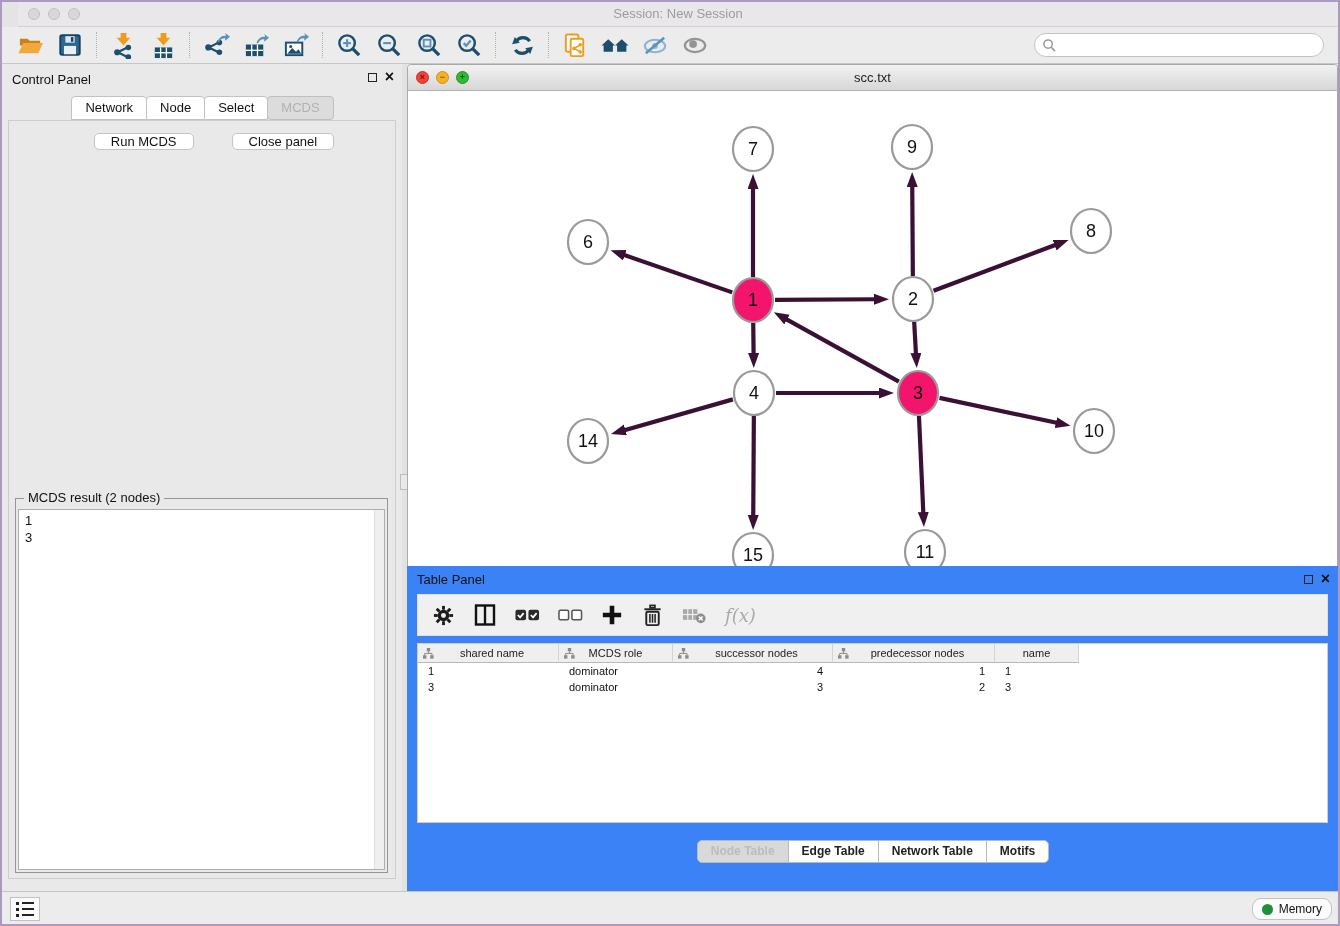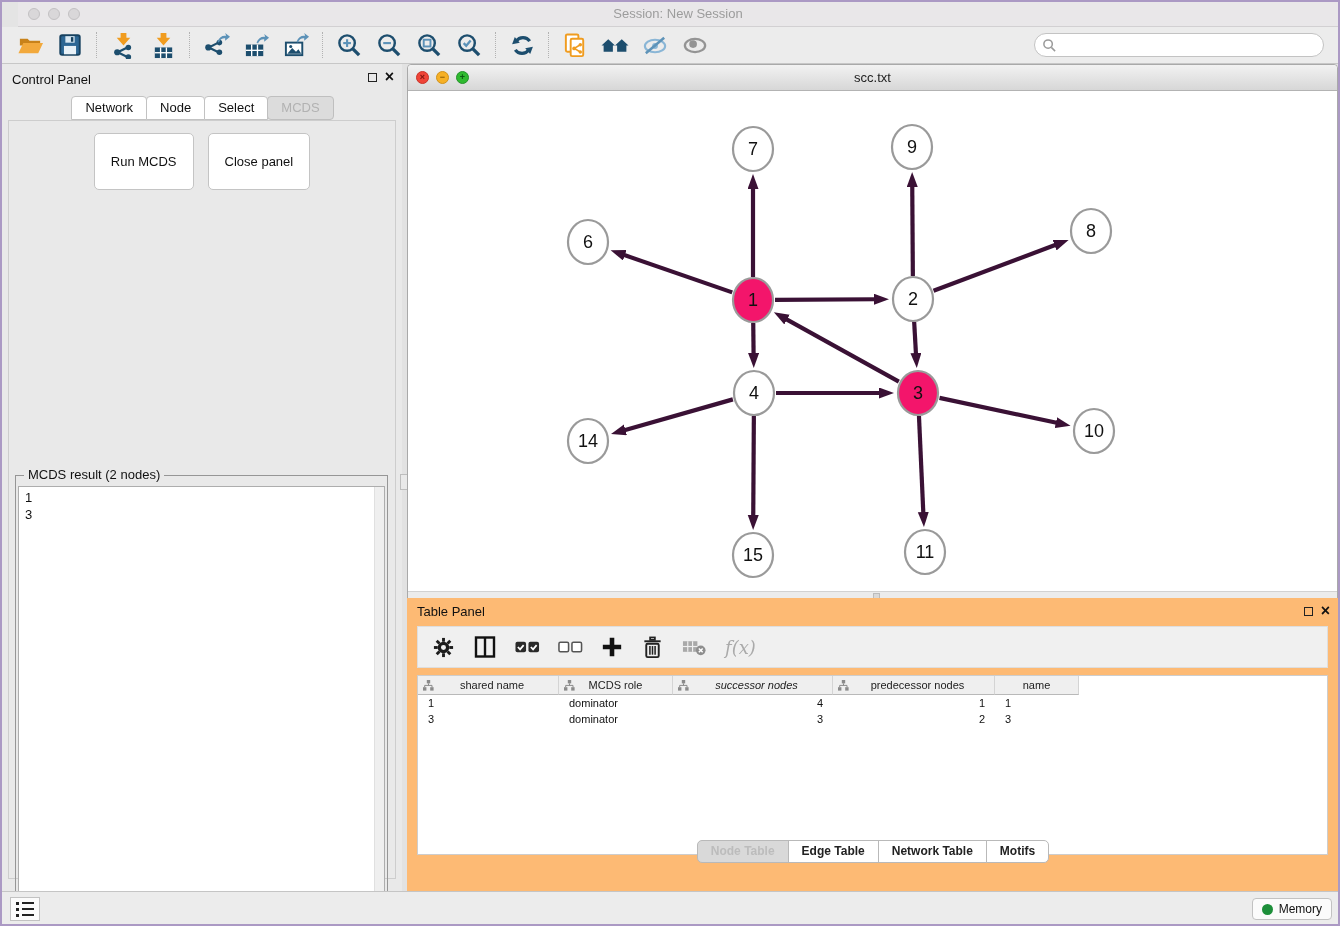--- a/index.html
+++ b/index.html
@@ -32,43 +32,43 @@
   .cp-tabs{position:absolute;top:32px;left:0;width:100%;display:flex;justify-content:center;z-index:2;}
   .cp-tab{padding:3px 13px 4px;background:#fff;border:1px solid #c2c2c2;font-size:13px;color:#111;border-radius:4px 4px 0 0;margin-right:-1px;}
   .cp-tab.active{background:#dcdcdc;color:#b2b2b2;border-color:#bfbfbf;border-radius:4px;}
   .cp-content{position:absolute;left:6px;right:6px;top:56px;bottom:12px;background:#e9e9e9;border:1px solid #cdcdcd;}
   .opt-label{text-align:center;margin-top:20px;font-size:13px;color:#111;}
   .dropdown{margin:12px auto 0;width:310px;height:23px;background:#fff;border:1px solid #c4c4c4;border-radius:5px;display:flex;align-items:center;padding:0 6px 0 10px;font-size:13px;position:relative;}
   .dd-stepper{margin-left:auto;display:flex;flex-direction:column;gap:1px;align-items:center;}
   .dd-up{width:0;height:0;border-left:4px solid transparent;border-right:4px solid transparent;border-bottom:5px solid #555;}
   .dd-down{width:0;height:0;border-left:4px solid transparent;border-right:4px solid transparent;border-top:5px solid #555;}
   .btn-row{display:flex;justify-content:center;gap:14px;margin-top:12px;}
-  .btn{padding:20px 16px;background:#fff;border:1px solid #c4c4c4;border-radius:5px;font-size:13px;color:#111;}
-  .groupbox{position:absolute;left:6px;width:373px;top:354px;height:452px;border:1px solid #969696;}
+  .btn{padding:0 16px;background:#fff;border:1px solid #c4c4c4;border-radius:5px;font-size:13px;color:#111;margin-left:24px;}
+  .groupbox{position:absolute;left:6px;width:373px;top:377px;height:375px;border:1px solid #969696;}
   .groupbox-label{position:absolute;top:-9px;left:8px;background:#e9e9e9;padding:0 4px;font-size:13px;color:#111;}
   .result-area{position:absolute;left:2px;right:2px;top:10px;bottom:2px;background:#fff;border:1px solid #adadad;}
   .result-scroll{position:absolute;right:0;top:0;bottom:0;width:10px;background:#efefef;border-left:1px solid #e0e0e0;}
   .result-text{font-family:"Liberation Sans",sans-serif;font-size:13px;line-height:17px;padding:2px 6px;color:#111;white-space:pre;}
   
   #v-divider{position:absolute;left:400px;top:62px;bottom:33px;width:5px;background:#e2e2e2;}
   .v-handle{position:absolute;left:-2px;top:410px;width:9px;height:16px;background:#e9e9e9;border:1px solid #bdbdbd;}
   
   #network-window{position:absolute;left:405px;top:62px;width:931px;height:535px;background:#fff;border:1px solid #a9a9a9;border-radius:4px 4px 0 0;}
   .nw-titlebar{height:26px;background:linear-gradient(#f2f2f2,#d7d7d7);border-bottom:1px solid #b3b3b3;border-radius:4px 4px 0 0;position:relative;}
   .nw-traffic{position:absolute;left:8px;top:6px;display:flex;gap:7px;}
   .nwl{width:13px;height:13px;border-radius:50%;font-size:9px;font-weight:700;display:flex;align-items:center;justify-content:center;line-height:1;}
   .nwl.red{background:#ef4437;border:1px solid #ca3227;color:#7d120c;}
   .nwl.yellow{background:#f6b025;border:1px solid #d1921a;color:#8a5d07;}
   .nwl.green{background:#2fba2f;border:1px solid #25922b;color:#0c5b11;}
   .nw-title{text-align:center;line-height:25px;font-size:13px;color:#222;}
   .nw-canvas{position:relative;width:100%;height:500px;background:#fff;overflow:hidden;}
   .nw-bottom{height:8px;background:#ececec;border-top:1px solid #d2d2d2;position:relative;}
   .nw-handle{position:absolute;left:50%;top:1px;width:7px;height:6px;background:#d9d9d9;border:1px solid #bcbcbc;}
   
-  #table-panel{position:absolute;left:405px;top:596px;width:931px;bottom:33px;background:#fdba74;}
+  #table-panel{position:absolute;left:405px;top:564px;width:931px;bottom:33px;background:#3b82f6;}
   .tp-head{position:relative;height:24px;}
   .tp-head-label{position:absolute;left:10px;top:6px;font-size:13px;color:#111;}
   .tp-toolbar{margin:4px 10px 0;height:42px;background:#f0f0f0;border:1px solid #dedede;display:flex;align-items:center;gap:18px;padding:0 14px;}
   .tico{display:flex;align-items:center;justify-content:center;}
   .fx-label{font-family:"DejaVu Serif",serif;font-style:italic;color:#aaa;font-size:18px;}
   .tp-table{margin:7px 10px 0;background:#fff;border:1px solid #cdcdcd;height:180px;position:relative;overflow:hidden;}
   .t-header{display:flex;height:19px;}
   .th{background:#efefef;border-right:1px solid #d4d4d4;border-bottom:1px solid #b9b9b9;font-size:11px;color:#222;display:flex;align-items:center;justify-content:center;position:relative;flex:none;}
   .th .tree-ic{position:absolute;left:5px;top:4px;}
   .th.fill{background:transparent;border:none;flex:1;}
@@ -80,21 +80,21 @@
   .bt-tab:first-child{border-radius:5px 0 0 5px;}
   .bt-tab:last-child{border-radius:0 5px 5px 0;}
   .bt-tab.active{background:#d9d9d9;color:#bcbcbc;}
   
   .statusbar{position:absolute;left:0;right:0;bottom:0;height:33px;background:#ececec;border-top:1px solid #c5c5c5;}
   .list-btn{position:absolute;left:8px;top:5px;width:30px;height:24px;background:#fbfbfb;border:1px solid #c2c2c2;display:flex;align-items:center;justify-content:center;}
   .list-ic{display:flex;flex-direction:column;gap:3px;}
   .list-ic>div{display:flex;align-items:center;gap:3px;}
   .list-dot{width:3px;height:3px;background:#222;}
   .list-line{width:12px;height:2.5px;background:#222;}
-  .mem-btn{position:absolute;right:6px;top:6px;height:22px;background:#fbfbfb;border:1px solid #c2c2c2;border-radius:4px;display:flex;align-items:center;gap:6px;padding:0 9px;font-size:12px;color:#111;}
+  .mem-btn{position:absolute;right:6px;top:6px;height:22px;background:#fbfbfb;border:1px solid #c2c2c2;border-radius:9px;display:flex;align-items:center;gap:6px;padding:0 9px;font-size:12px;color:#111;}
   .mem-dot{width:11px;height:11px;border-radius:50%;background:#1d8f3a;}
 </style>
 </head>
 <body>
 
 <div class="titlebar">
   <div class="traffic">
     <span class="tl"></span>
     <span class="tl"></span>
     <span class="tl"></span>
@@ -478,21 +478,21 @@
           <svg class="tree-ic" width="11" height="11" viewBox="0 0 11 11">
             <g fill="#8a8a8a">
               <rect x="3.8" y="0" width="3.4" height="3.4"></rect>
               <rect x="0" y="7.2" width="3.4" height="3.4"></rect>
               <rect x="7.2" y="7.2" width="3.4" height="3.4"></rect>
             </g>
             <path d="M5.5 3.4 V5.4 M1.7 7.2 V5.4 H9 V7.2" stroke="#8a8a8a" fill="none" stroke-width="1"></path>
           </svg>
           <span style="">MCDS role</span>
         </div>
-        <div class="th" style="width: 160px; font-style: italic;">
+        <div class="th" style="width: 160px;">
           <svg class="tree-ic" width="11" height="11" viewBox="0 0 11 11">
             <g fill="#8a8a8a">
               <rect x="3.8" y="0" width="3.4" height="3.4"></rect>
               <rect x="0" y="7.2" width="3.4" height="3.4"></rect>
               <rect x="7.2" y="7.2" width="3.4" height="3.4"></rect>
             </g>
             <path d="M5.5 3.4 V5.4 M1.7 7.2 V5.4 H9 V7.2" stroke="#8a8a8a" fill="none" stroke-width="1"></path>
           </svg>
           <span style="margin-left: 8px;">successor nodes</span>
         </div>

